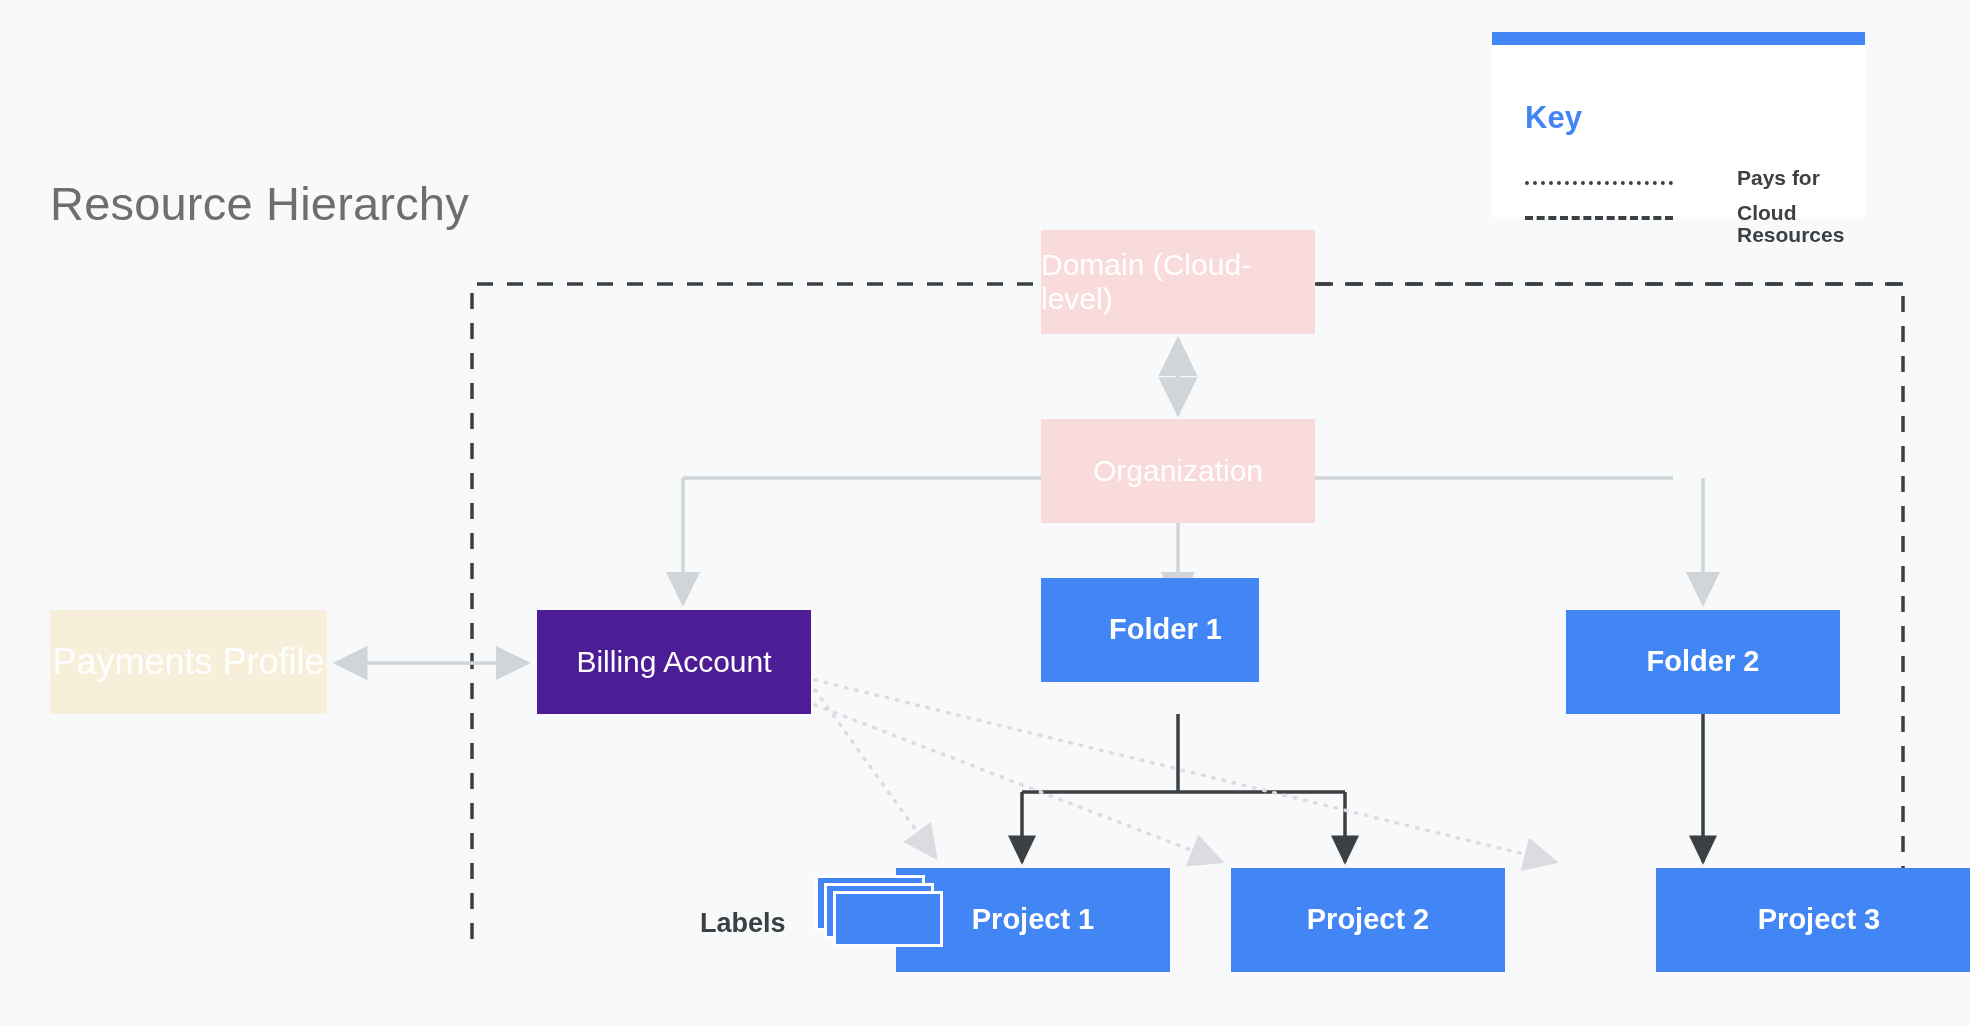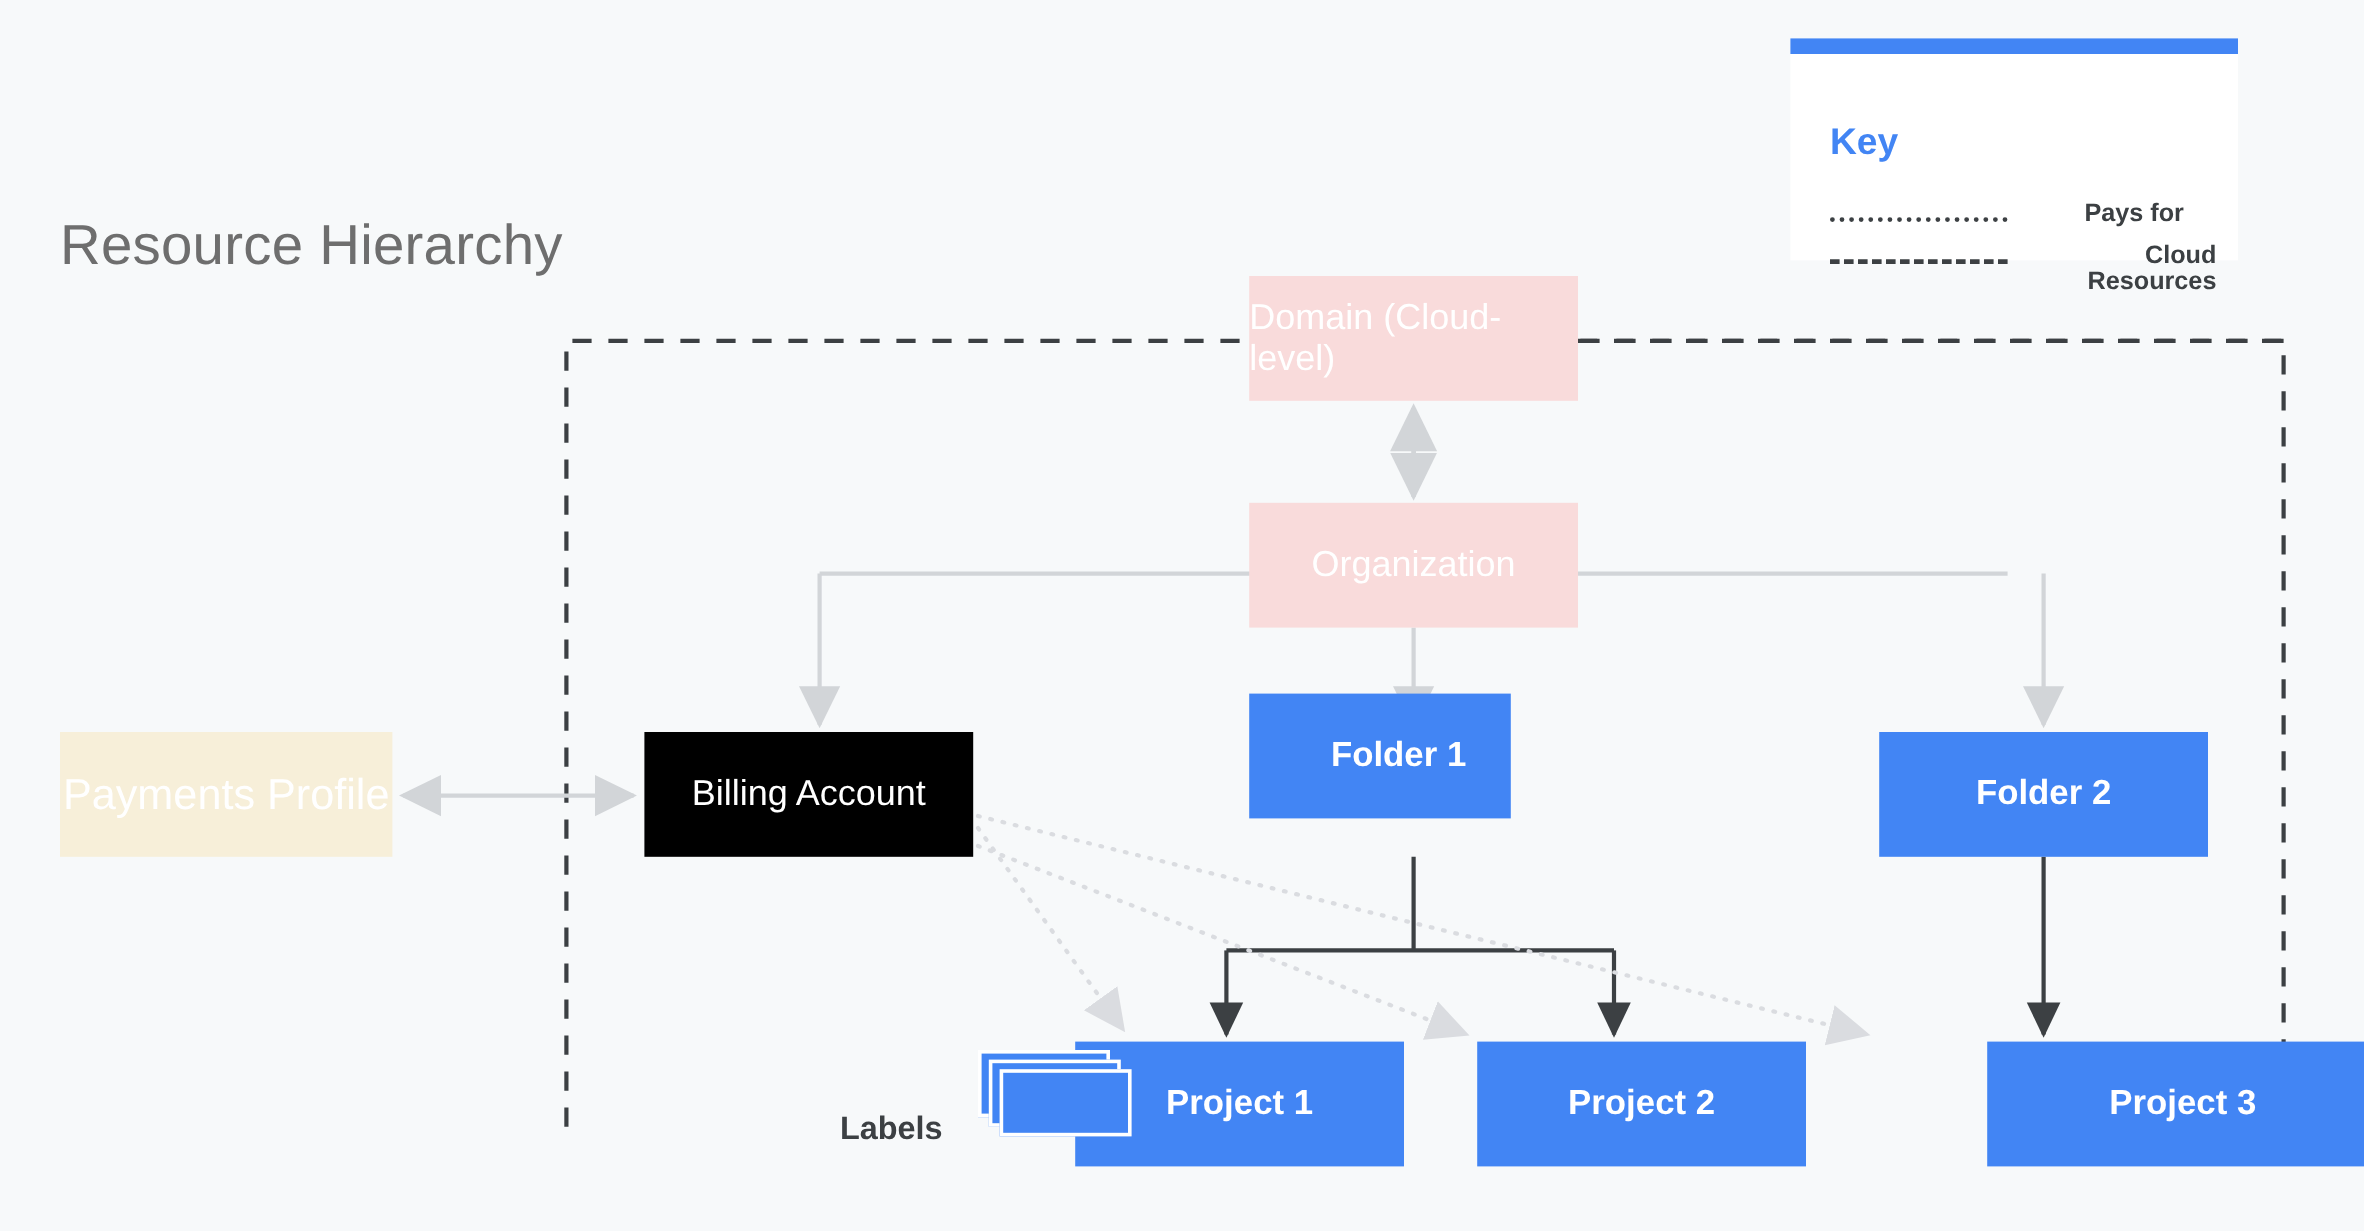--- a/index.html
+++ b/index.html
@@ -42,21 +42,21 @@
     font-size: 30px;
     font-weight: 400;
   }
   .node-cream {
     background: #F7EFD9;
     color: #FFFFFF;
     font-size: 36px;
     font-weight: 400;
   }
   .node-green {
-    background: #000000;
+    background: #4c1d95;
     color: #FFFFFF;
     font-size: 30px;
     font-weight: 400;
   }
   .node-blue {
     background: #4285F4;
     color: #FFFFFF;
     font-size: 29px;
     font-weight: 700;
   }
@@ -71,21 +71,20 @@
     white-space: nowrap;
   }
   #labels-text {
     position: absolute;
     left: 700px;
     top: 908px;
     font-size: 27px;
     font-weight: 700;
     color: #3C4043;
     white-space: nowrap;
-    margin-top: 17px;
   }
   
   #labels-icon {
     position: absolute;
     left: 815px;
     top: 875px;
     width: 128px;
     height: 72px;
   }
   #labels-icon .card {
@@ -100,21 +99,20 @@
 
   
   #key-panel {
     position: absolute;
     left: 1492px;
     top: 32px;
     width: 373px;
     height: 185px;
     background: #FFFFFF;
     box-sizing: border-box;
-    text-align: right;
   }
   #key-topbar {
     position: absolute;
     left: 0; top: 0;
     width: 373px;
     height: 13px;
     background: #4285F4;
   }
   #key-title {
     position: absolute;

